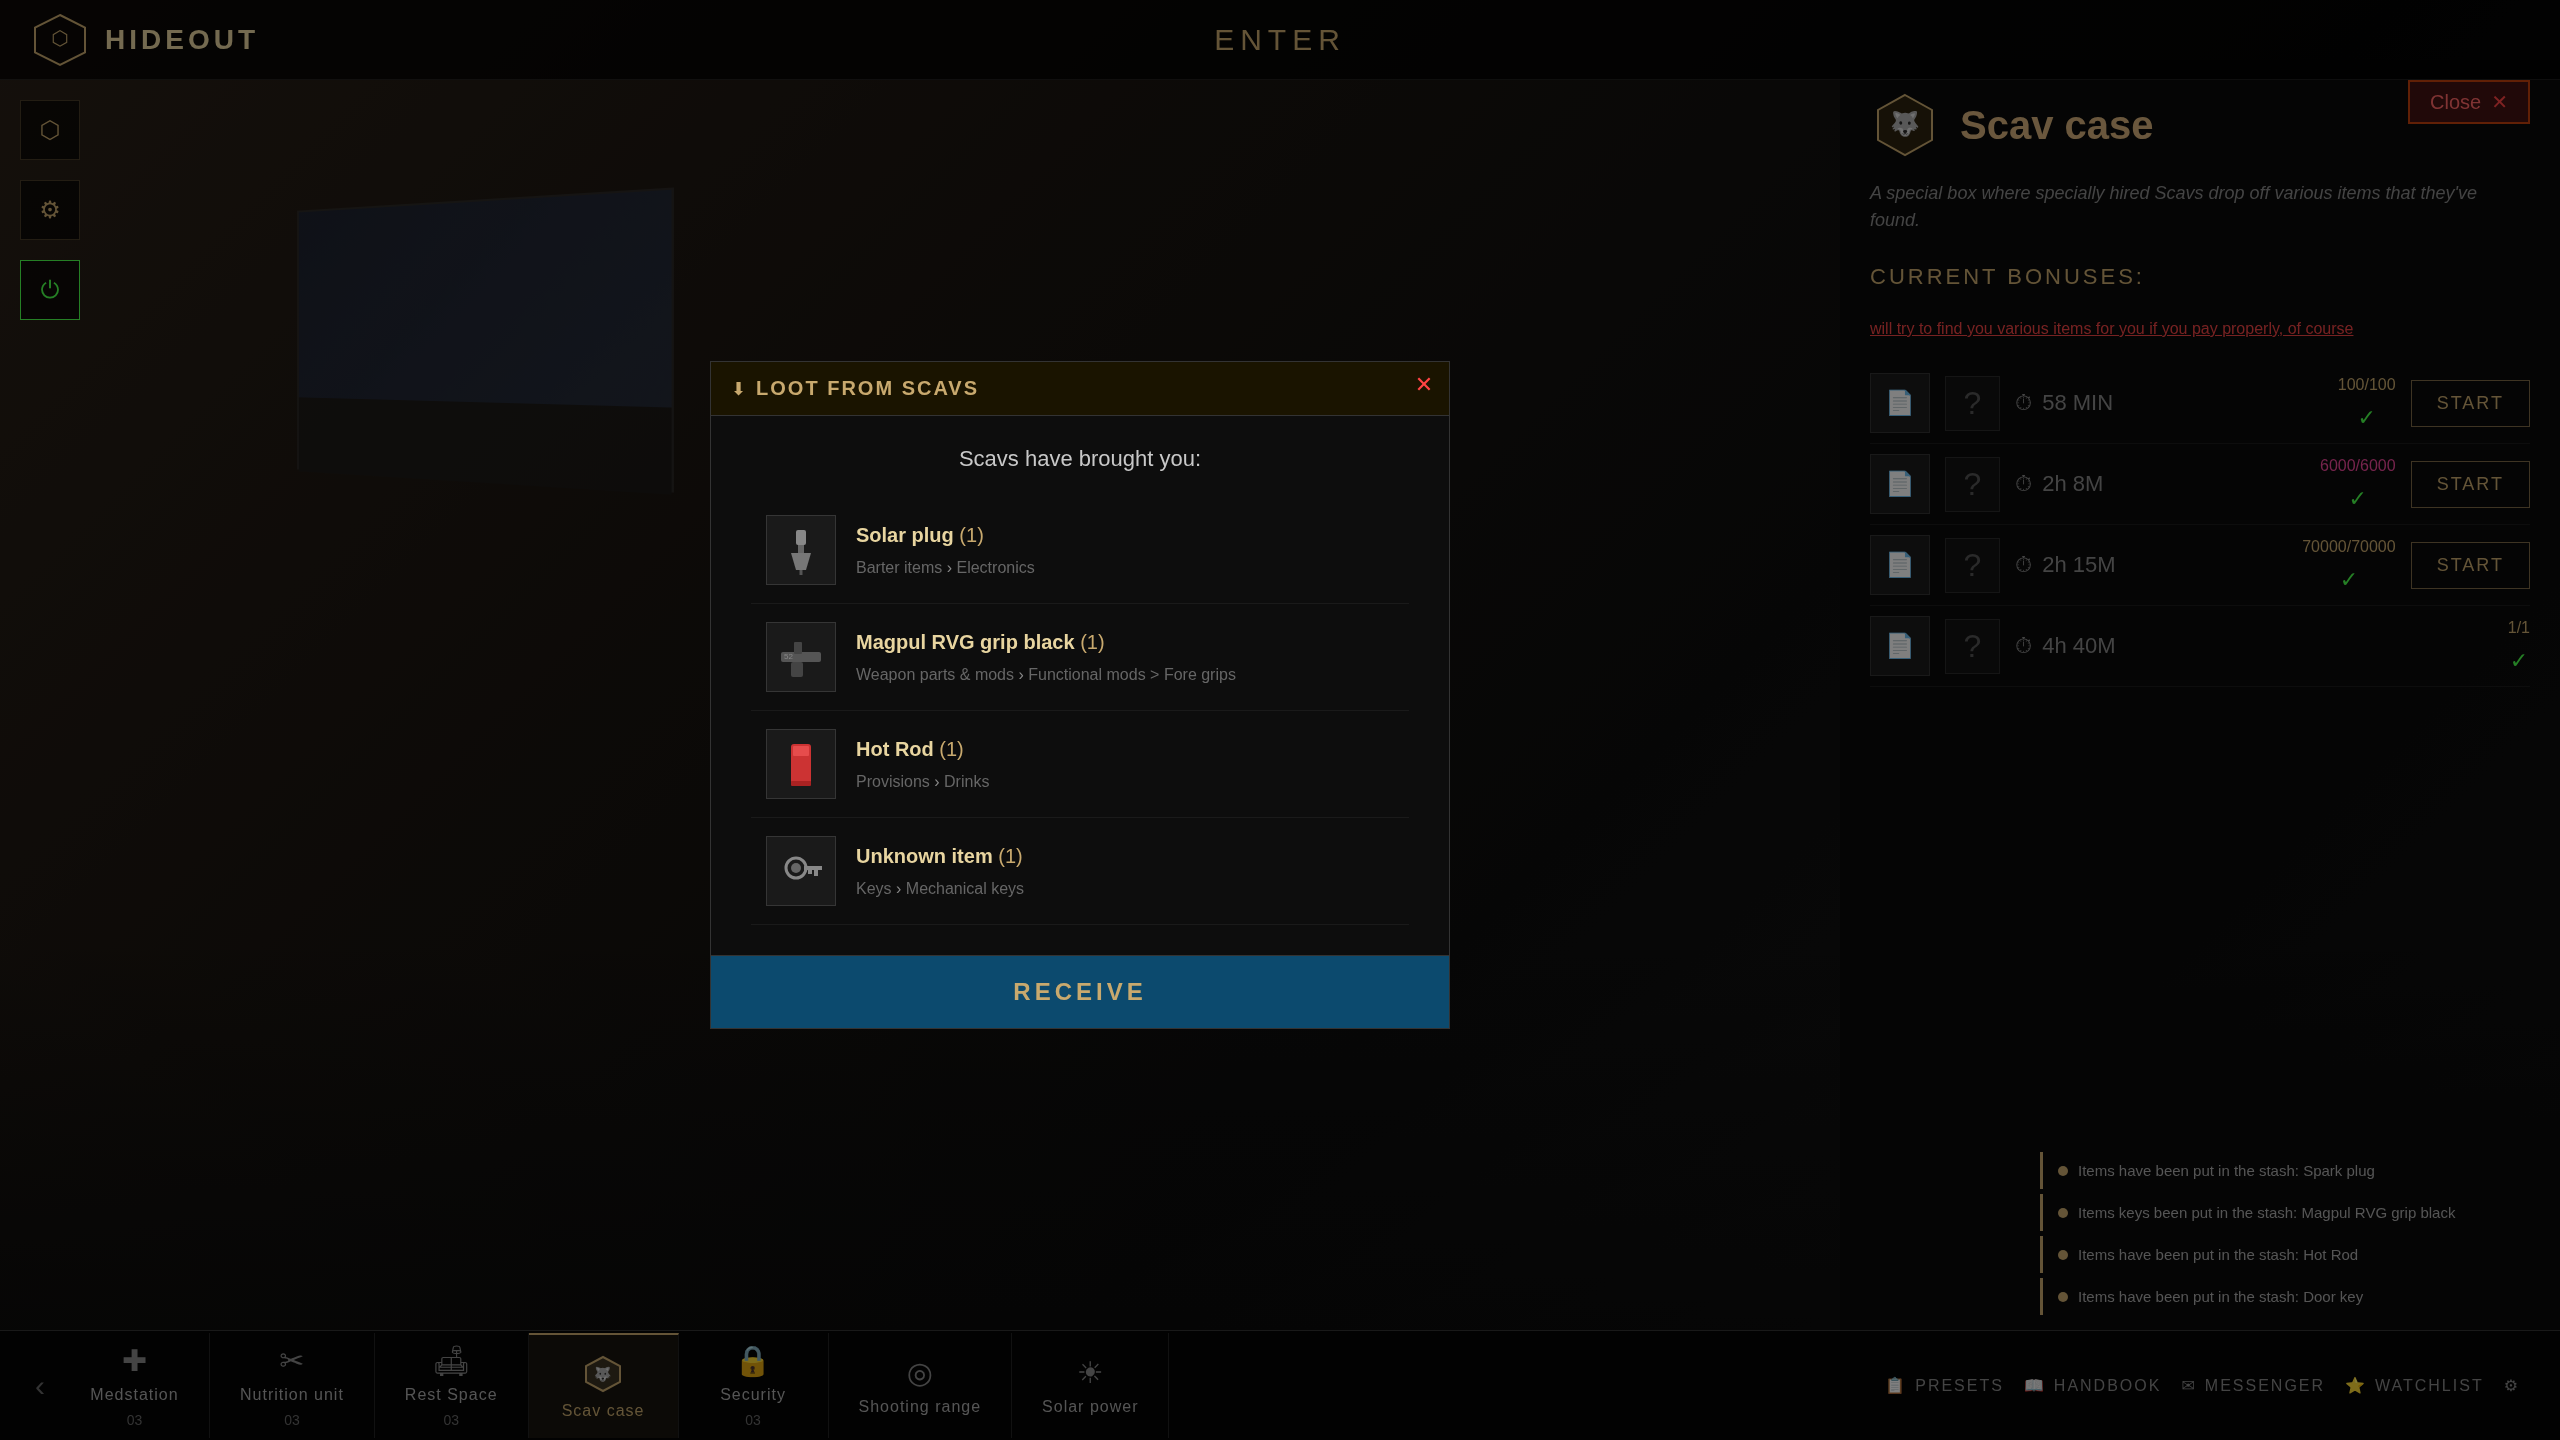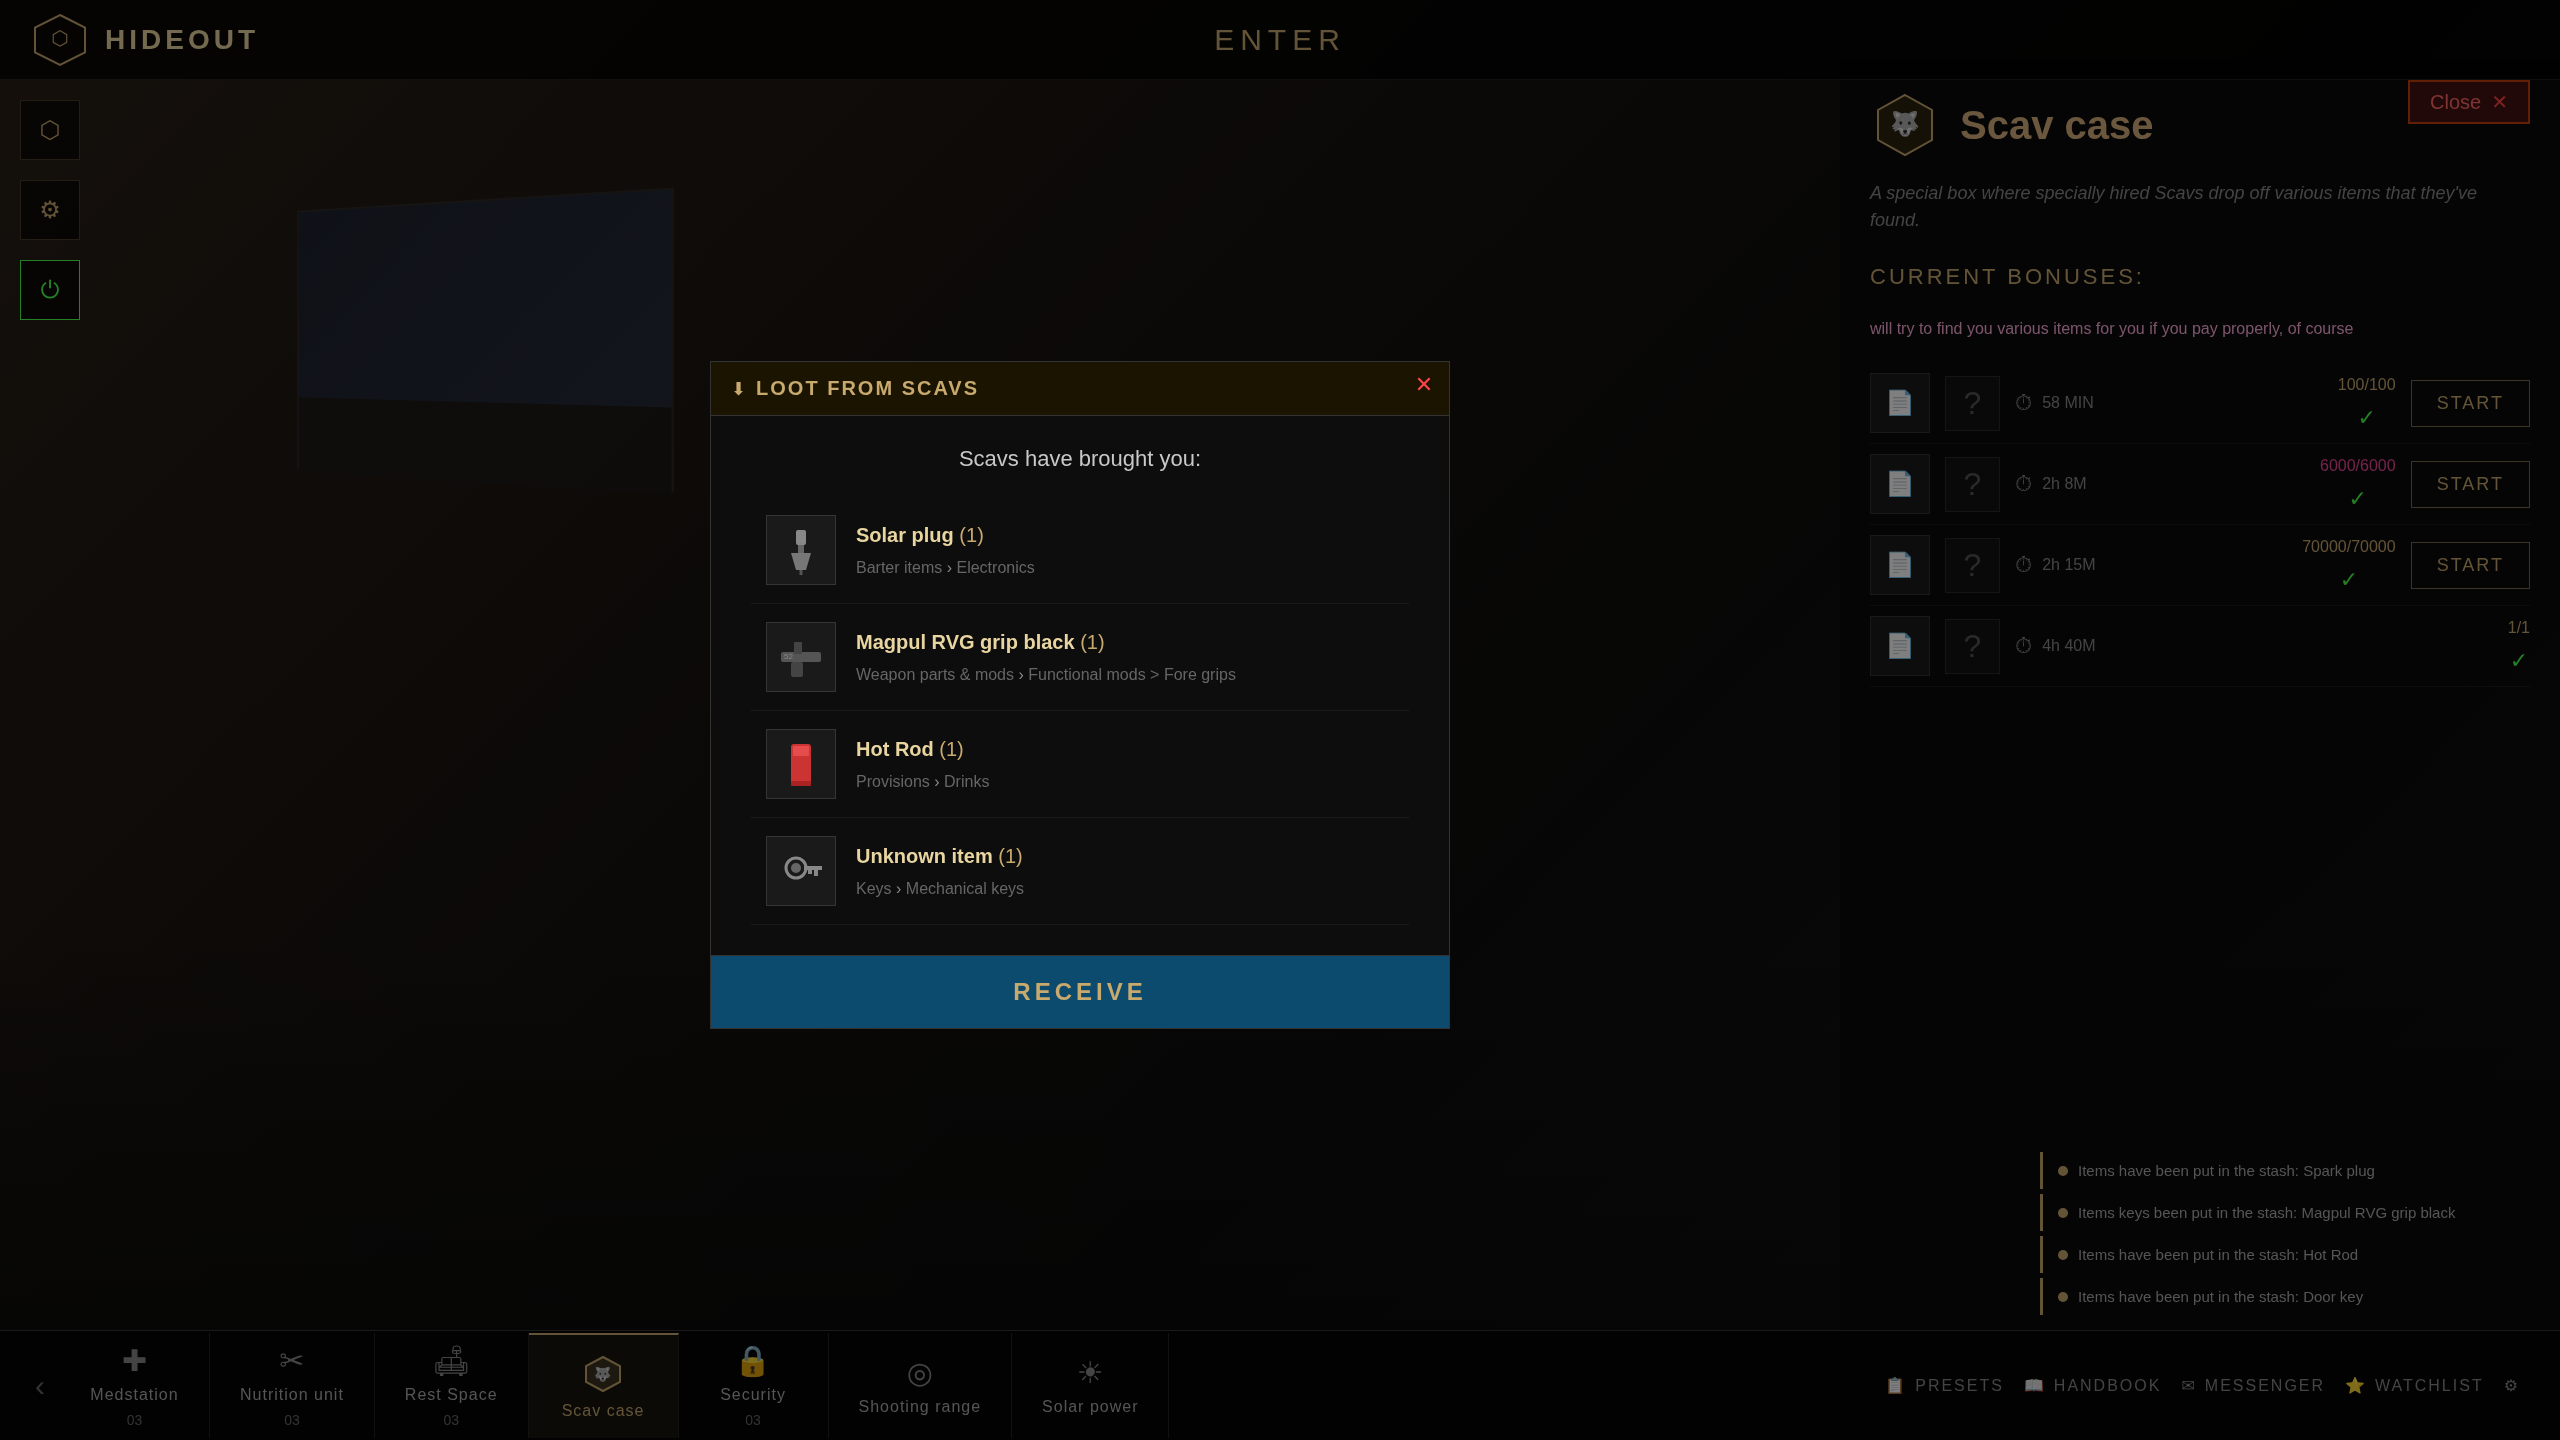--- a/index.html
+++ b/index.html
@@ -438,21 +438,21 @@
       font-size: 32px;
     }
 
     .clock-icon {
       color: #888;
       font-size: 22px;
     }
 
     .time-text {
       color: #888;
-      font-size: 16px;
+      font-size: 22px;
     }
 
     .progress-section {
       display: flex;
       flex-direction: column;
       align-items: center;
       gap: 11px;
     }
 
     .start-button {
@@ -533,21 +533,21 @@
     <span>Close</span>
     <span style="color:#ff4444;">✕</span>
   </div>
 
   <div class="scav-description">
     <span>A special box where specially hired Scavs drop off various items that they've found.</span>
   </div>
 
   <div class="current-bonuses-title">CURRENT BONUSES:</div>
 
-  <div style="color:#f9a8d4; font-size:16px; margin-bottom:25px;">will try to find you various items for you if you pay properly, of course</div>
+  <div style="color:#ef4444; font-size:16px; margin-bottom:25px;text-decoration:underline;">will try to find you various items for you if you pay properly, of course</div>
 
   <div class="scav-slot-row">
     <div class="slot-img">📄</div>
     <div class="slot-question-mark">?</div>
     <div class="slot-middle">
       <span class="clock-icon">⏱</span>
       <span class="time-text">58 MIN</span>
     </div>
     <div class="progress-section">
       <span style="color:#c8a96e; font-size:16px;">100/100</span>

